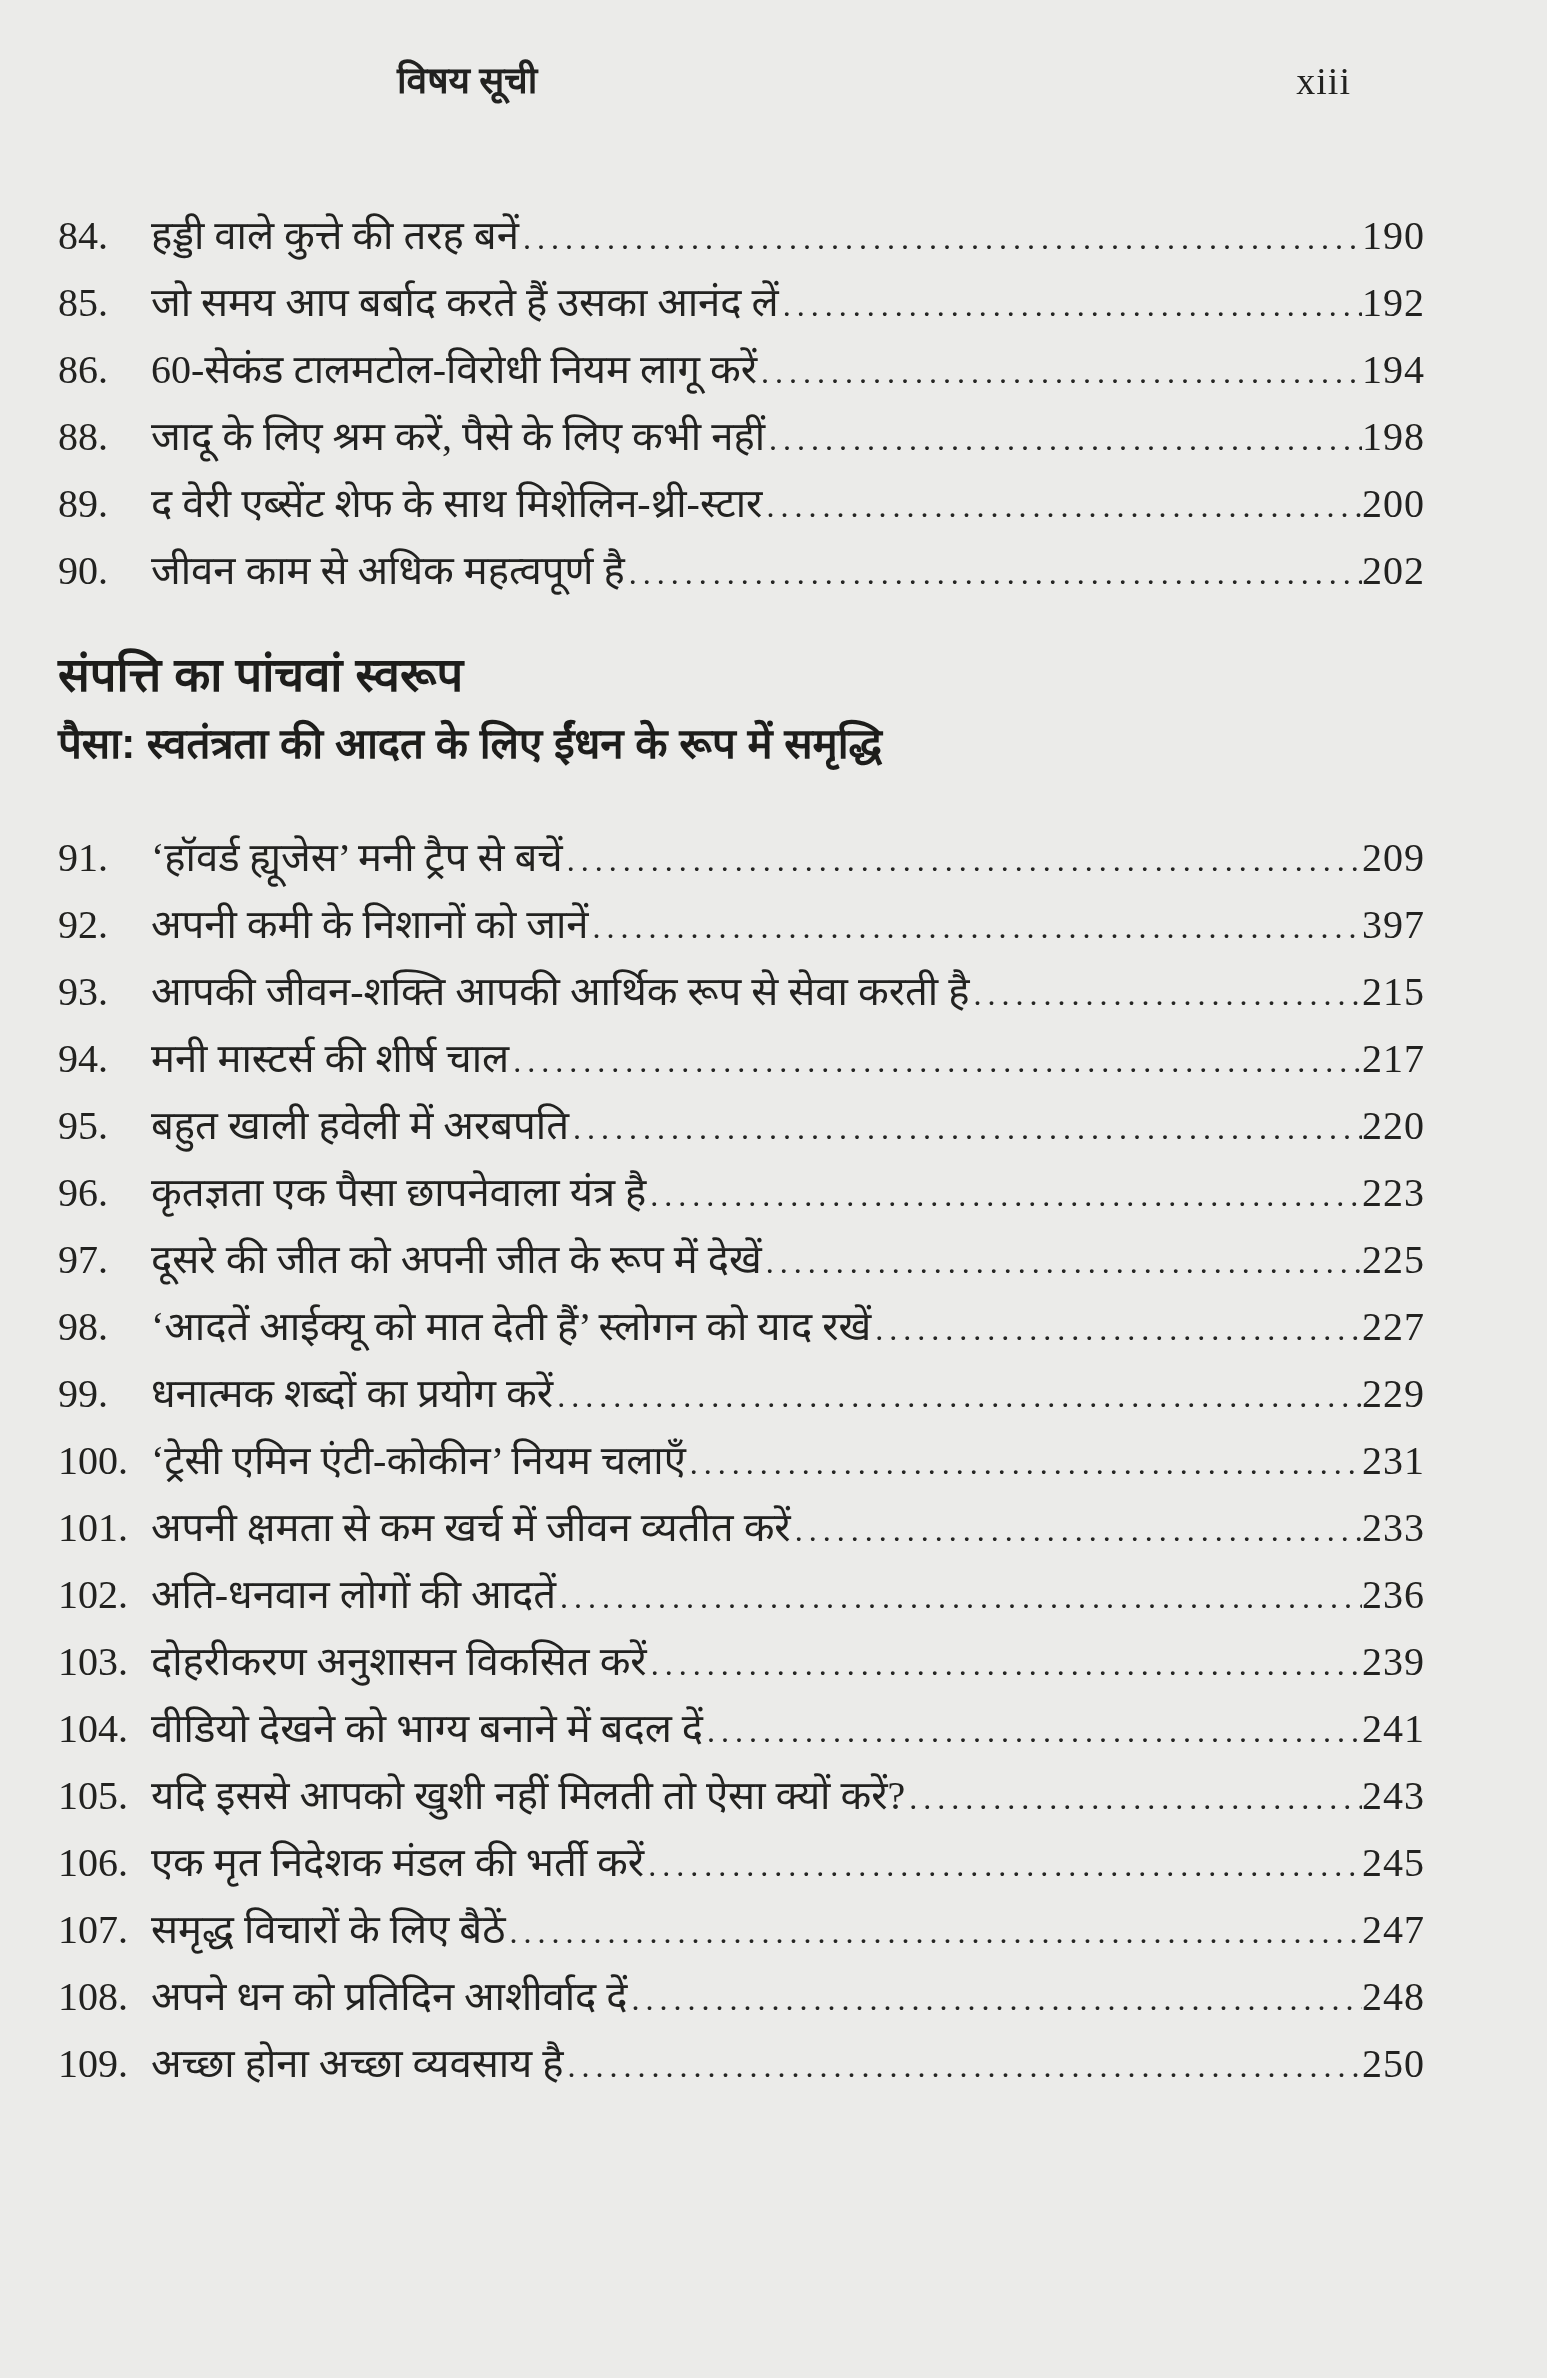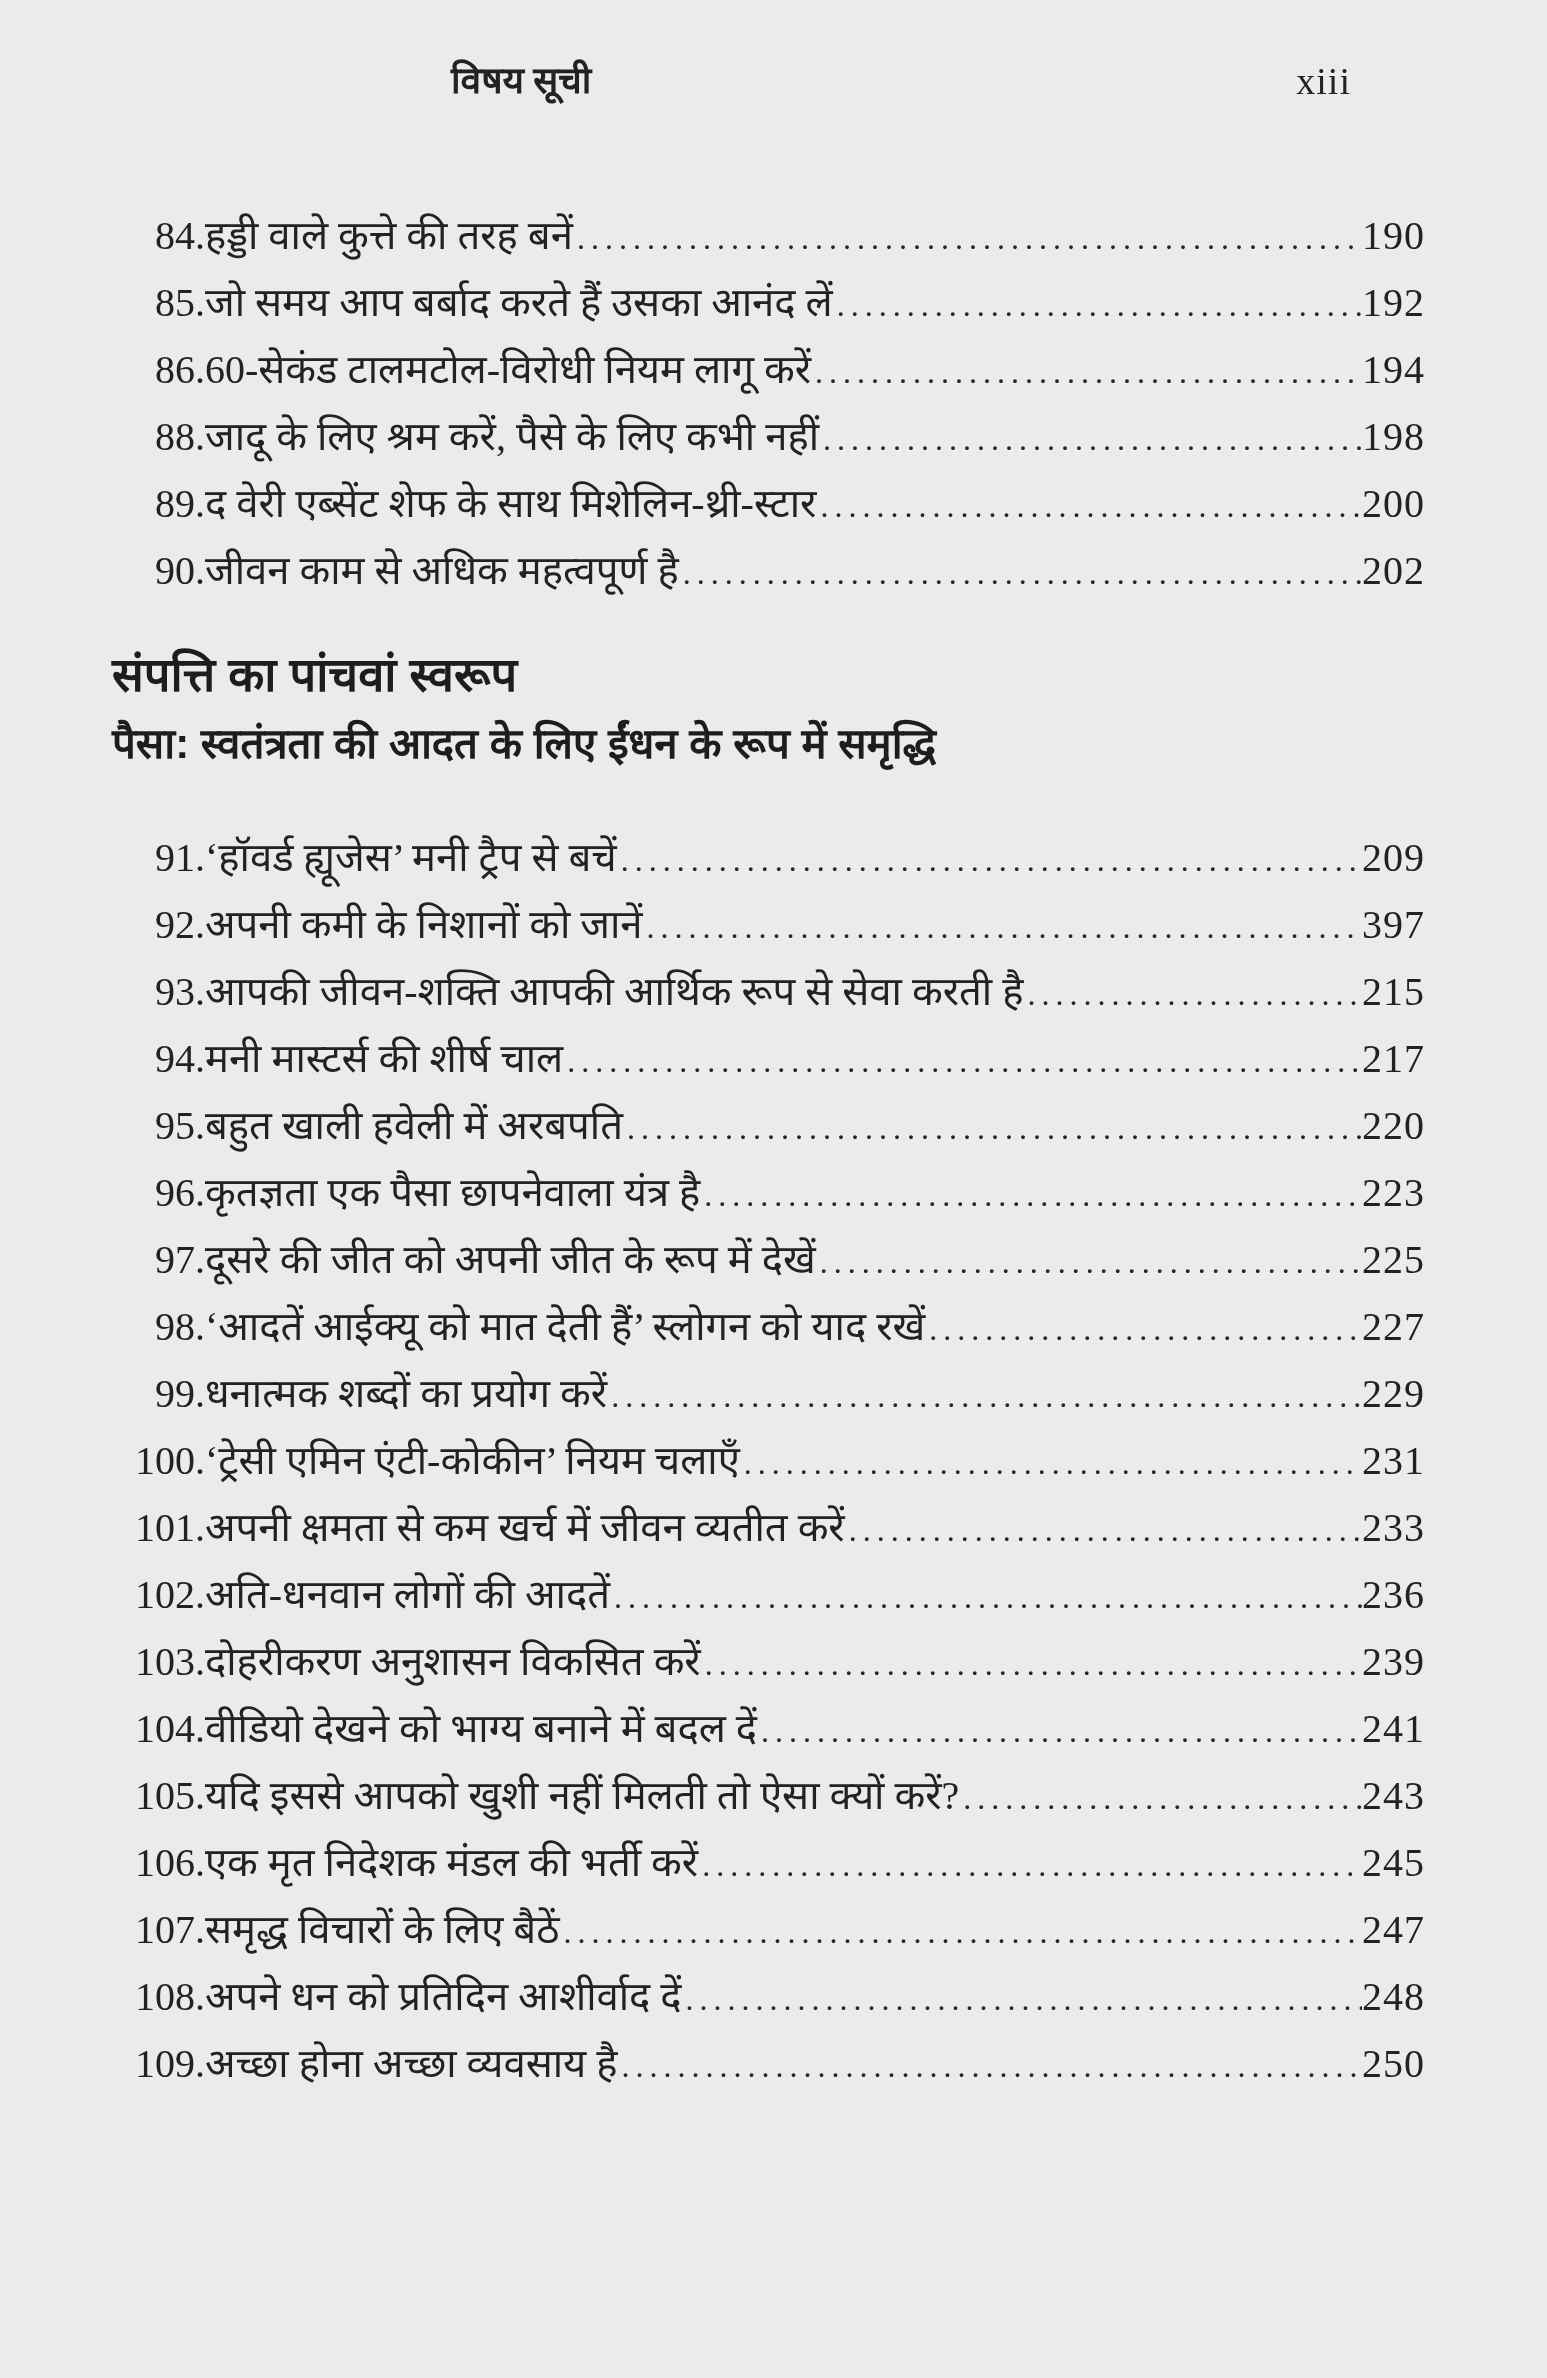--- a/index.html
+++ b/index.html
@@ -9,21 +9,21 @@
     height: 2378px;
     font-family: "Liberation Serif", "DejaVu Serif", serif;
     color: #222220;
     overflow: hidden;
   }
   .sheet {
     position: relative;
     width: 1547px;
     height: 2378px;
     box-sizing: border-box;
-    padding: 59px 122px 0 112px;
+    padding: 59px 122px 0 58px;
     background:
       linear-gradient(180deg, rgba(0,0,0,0.00) 96.5%, rgba(0,0,0,0.10) 100%),
       linear-gradient(90deg, rgba(0,0,0,0.05) 0%, rgba(0,0,0,0.00) 3%, rgba(0,0,0,0.00) 97%, rgba(0,0,0,0.04) 100%),
       radial-gradient(ellipse 120% 90% at 48% 38%, #f1f1ef 0%, #ecece a 45%, #ebebe9 55%, #e4e4e2 90%, #dddddb 100%);
     background-color: #ebebe9;
   }
   header { position: relative; height: 48px; }
   .running-head {
     position: absolute; left: 339px; top: 0;
     font-size: 37px; line-height: 44px;
@@ -38,21 +38,21 @@
   .toc-list.part1 { margin-top: 95px; }
   .toc-list.part2 { margin-top: 46px; }
   .row {
     display: flex;
     align-items: baseline;
     height: 67px;
     line-height: 67px;
     font-size: 40px;
     white-space: nowrap;
   }
-  .num { flex: 0 0 93px; text-align: right; }
+  .num { flex: 0 0 93px; }
   .title { flex: 0 0 auto; }
   .dots {
     flex: 1 1 0;
     overflow: hidden;
     font-size: 32px;
     letter-spacing: 6px;
     color: #262624;
     padding: 0 3px 0 4px;
   }
   .dots::before {

